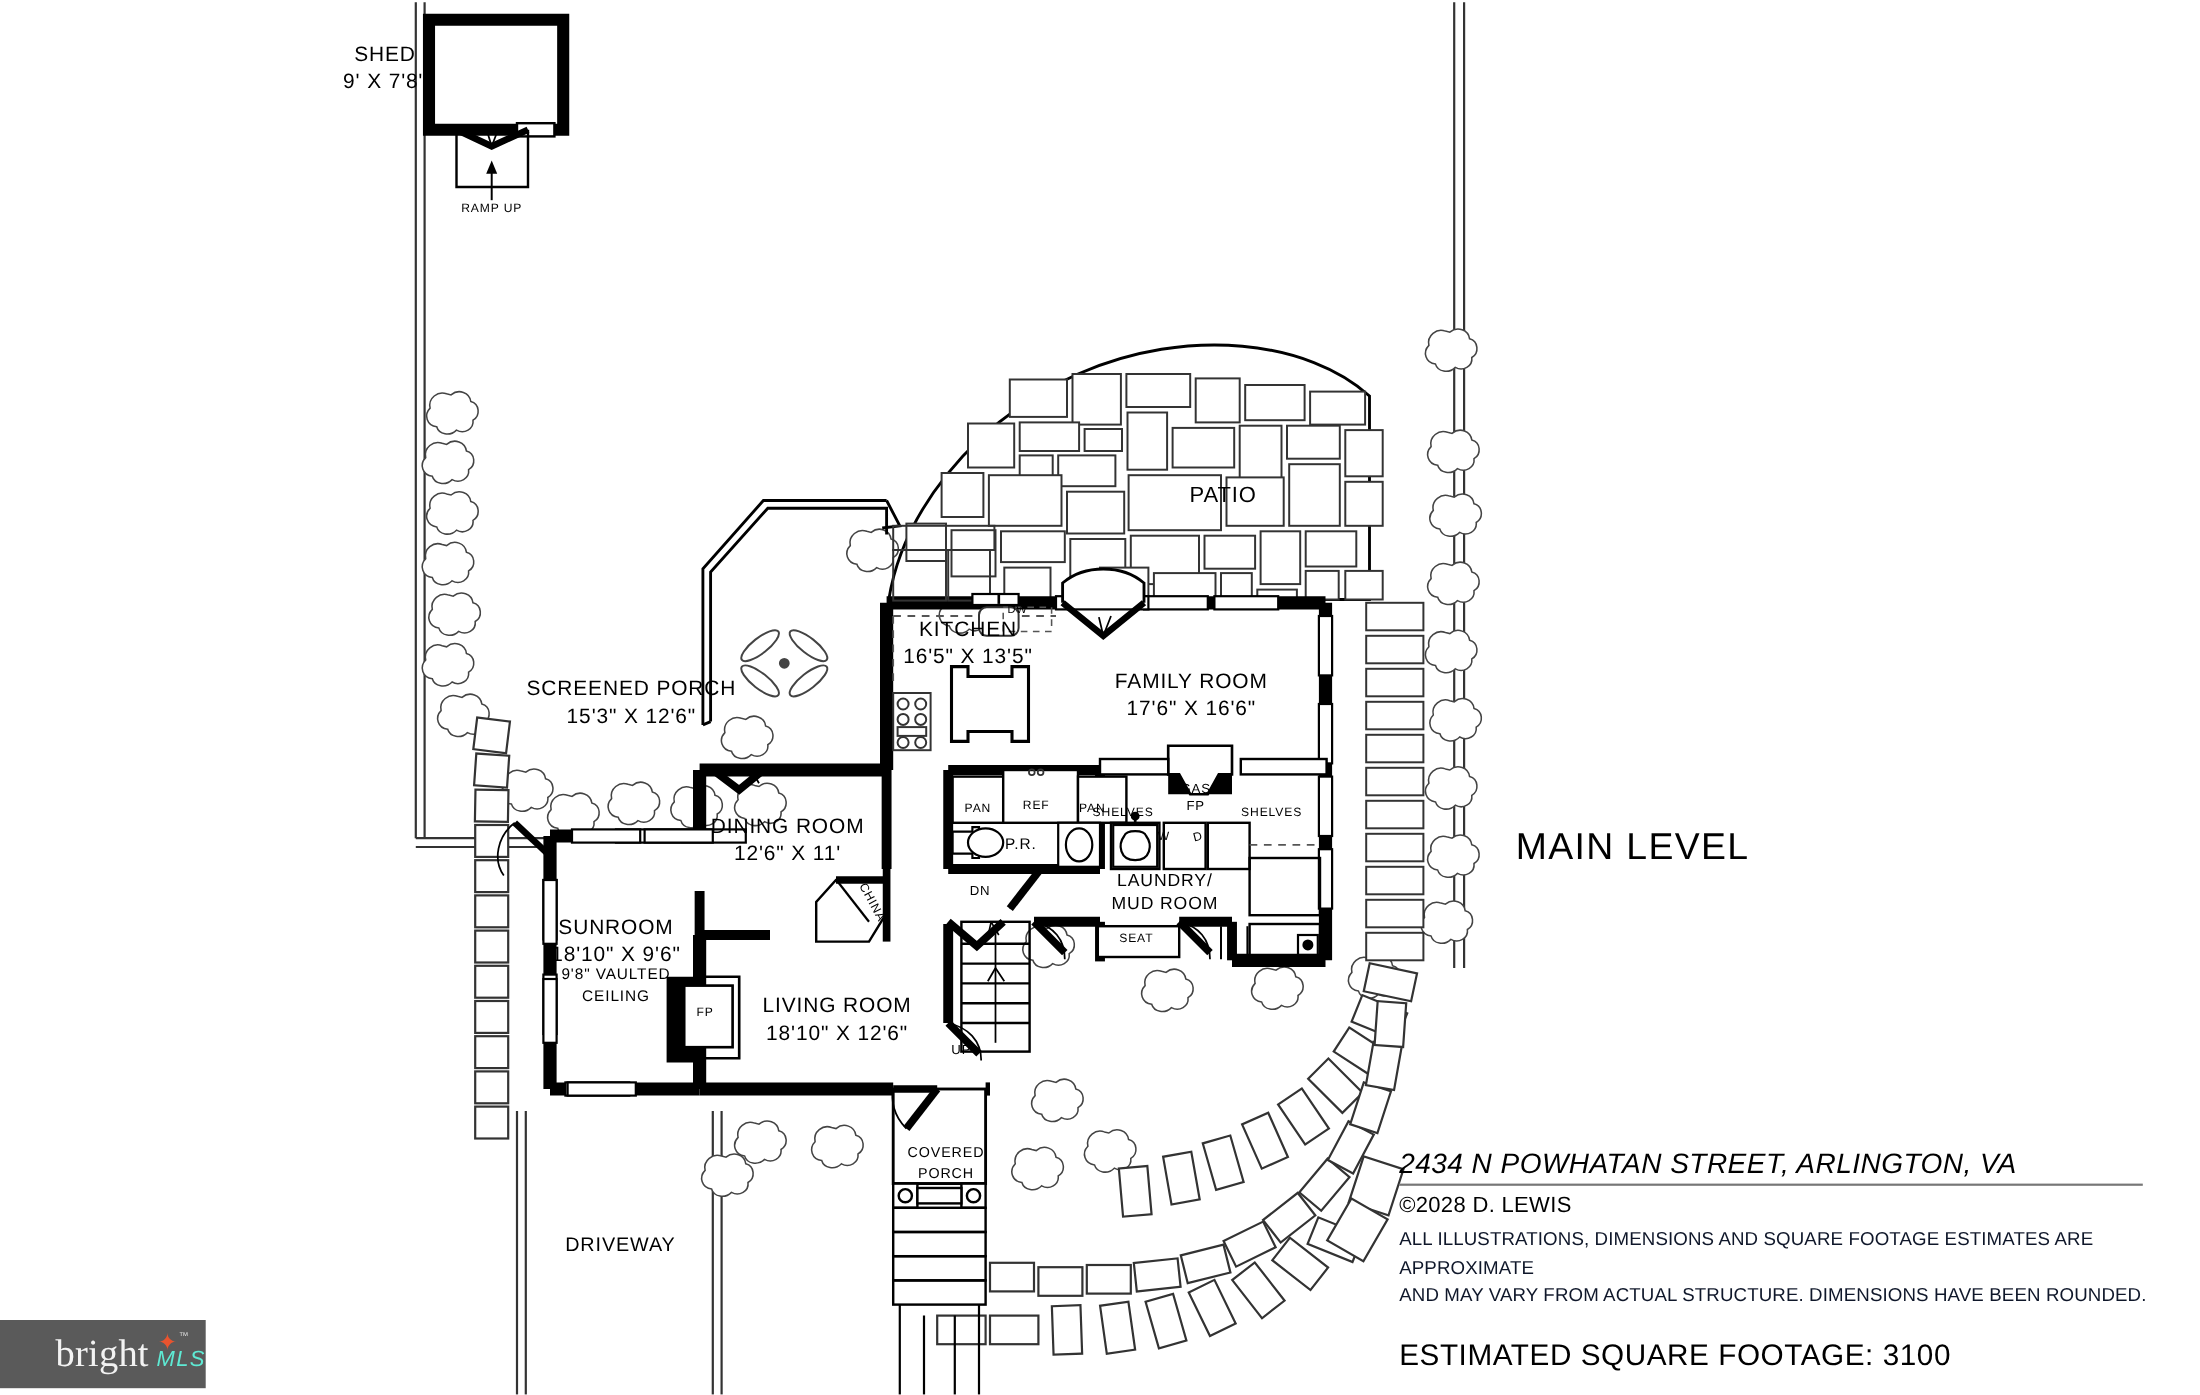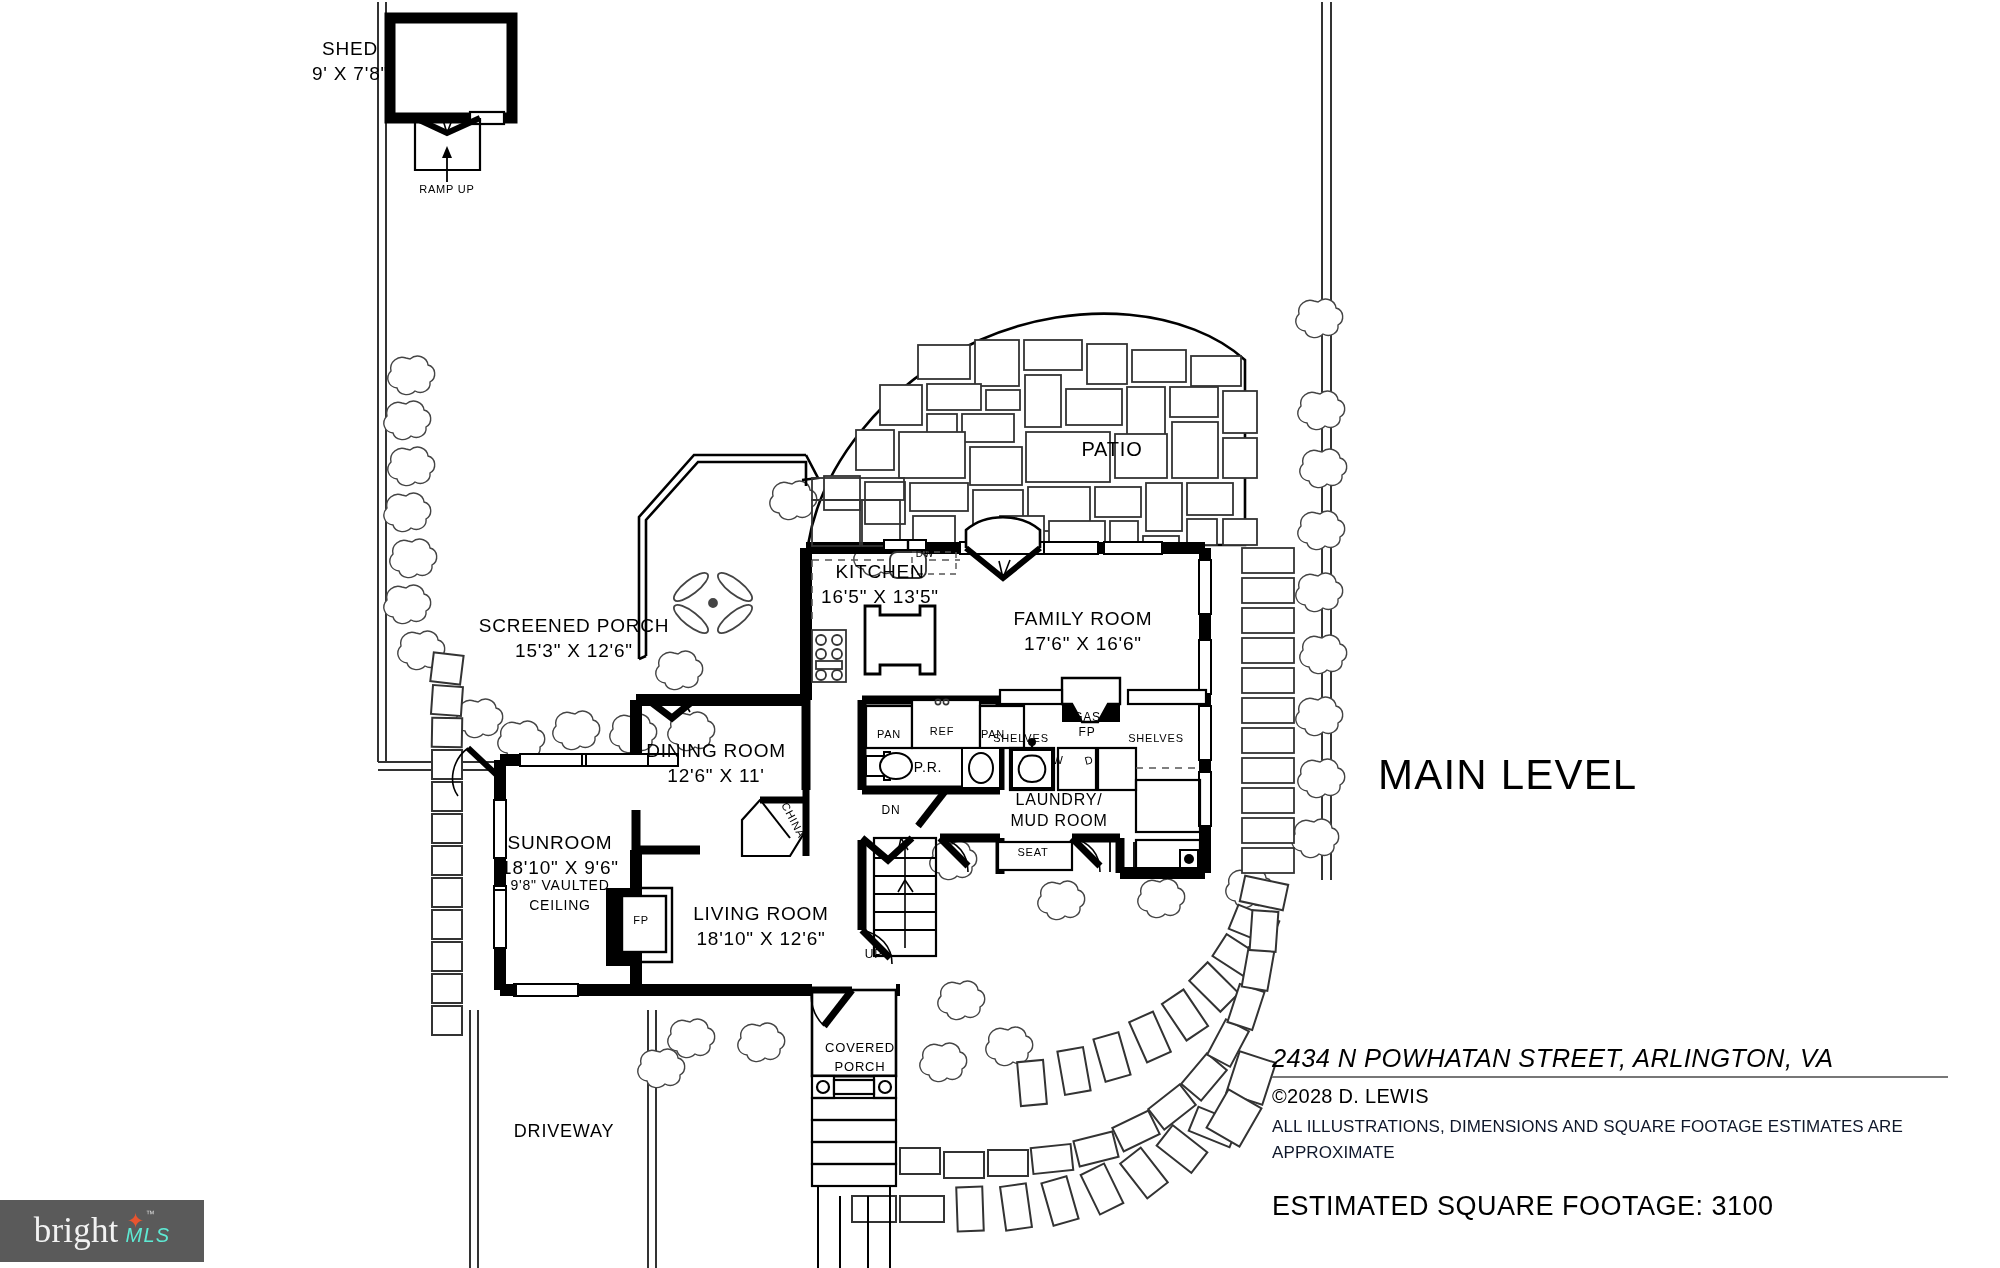--- a/index.html
+++ b/index.html
@@ -15,21 +15,21 @@
     height: 1268px;
     background: #ffffff;
     overflow: hidden;
   }
   svg#plan { position: absolute; top: 0; left: 0; width: 2000px; height: 1268px; }
 
   
   .txtblock { position: absolute; }
   #level-block { left: 1378px; top: 752px; }
   #level-title {
-    font-size: 42px; letter-spacing: 1.2px; color: #000;
+    font-size: 34px; letter-spacing: 1.2px; color: #000;
     line-height: 1.08; font-weight: 400;
   }
   #level-ceiling {
     font-size: 23px; letter-spacing: .6px; color: #000; margin-top: 5px;
   }
   #level-sqft {
     font-size: 23px; letter-spacing: .6px; color: #000; margin-top: 5px;
   }
 
   #addr-block { left: 1272px; top: 1044px; width: 700px; }
@@ -41,22 +41,22 @@
   #website   { font-size: 19px; letter-spacing: .3px; color: #000; margin-bottom: 1px; }
   .disclaim  { font-size: 17px; letter-spacing: .1px; color: #0f172a; line-height: 1.5; }
   #total-sqft {
     font-size: 27px; letter-spacing: .5px; color: #000;
     margin-top: 26px; white-space: nowrap;
   }
 
   
   #watermark {
     position: absolute; left: 0px; top: 1200px;
-    width: 204px; height: 62px; background: #5a5a5a;
-    display: flex; align-items: center; justify-content: center;
+    width: 187px; height: 62px; background: #5a5a5a;
+    display: flex; align-items: center; justify-content: flex-end;
   }
   #wm-inner { position: relative; display: flex; align-items: baseline; }
   #wm-bright {
     font-family: "Liberation Serif", serif; font-size: 35px; color: #f2f2f2;
     letter-spacing: .2px;
   }
   #wm-mls {
     font-family: "Liberation Sans", sans-serif; font-size: 20px; color: #5eead4;
     letter-spacing: 1.2px; margin-left: 7px; font-style: italic;
   }
@@ -590,20 +590,21 @@
 
   <div class="txtblock" id="level-block">
     <div id="level-title">MAIN LEVEL</div>
   </div>
 
   <div class="txtblock" id="addr-block">
     <div id="addr-line">2434 N POWHATAN STREET, ARLINGTON, VA</div>
     <div id="addr-rule"></div>
     <div id="copyright">©2028 D. LEWIS</div>
     <div class="disclaim">ALL ILLUSTRATIONS, DIMENSIONS AND SQUARE FOOTAGE ESTIMATES ARE APPROXIMATE</div>
+    <div class="disclaim">AND MAY VARY FROM ACTUAL STRUCTURE. DIMENSIONS HAVE BEEN ROUNDED.</div>
     <div id="total-sqft">ESTIMATED SQUARE FOOTAGE: 3100</div>
   </div>
 
   <div id="watermark">
     <div id="wm-inner">
       <span id="wm-bright">bright</span>
       <span id="wm-spark">✦</span>
       <span id="wm-tm">™</span>
       <span id="wm-mls">MLS</span>
     </div>

